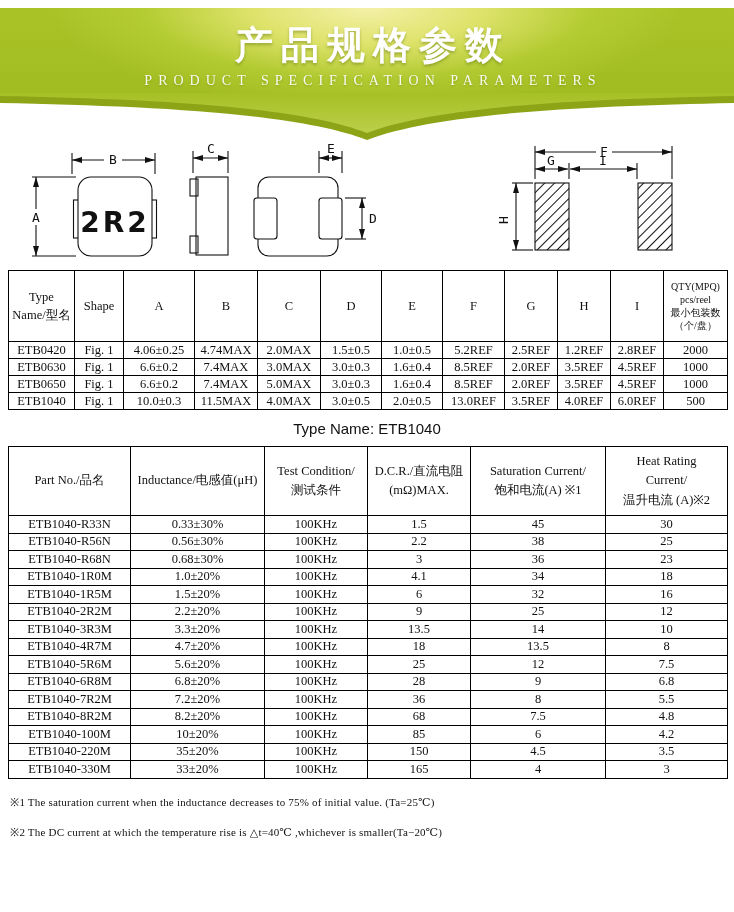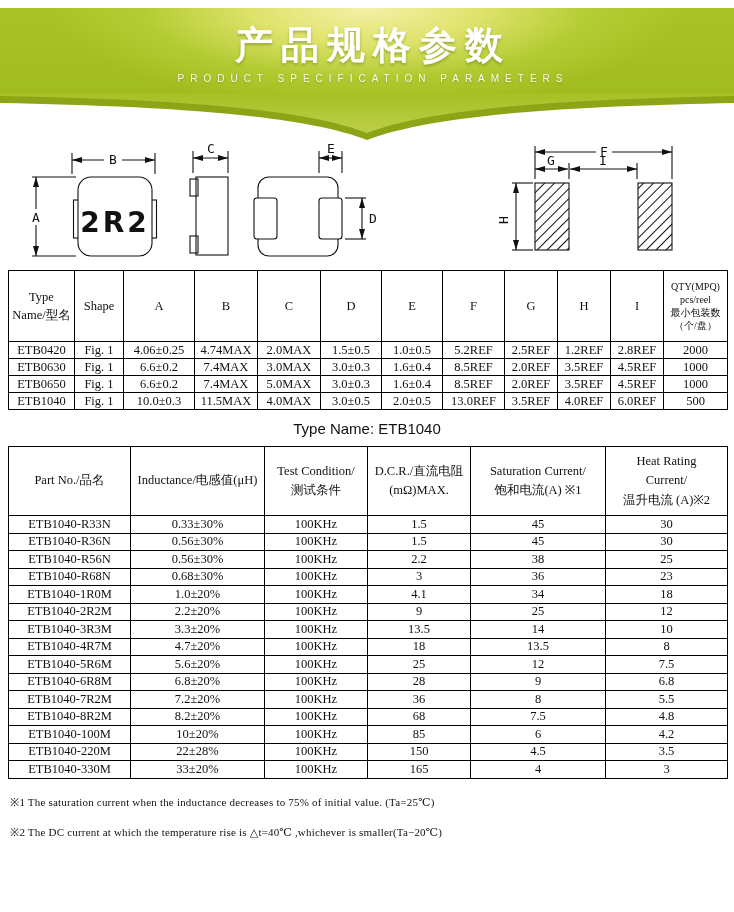--- a/index.html
+++ b/index.html
@@ -14,22 +14,22 @@
       radial-gradient(55% 150% at 50% 0%, #f4f1a8 0%, #dfe36c 28%, rgba(190,212,62,.55) 55%, rgba(165,192,35,0) 78%),
       linear-gradient(180deg,#aac427 0%, #a1bc20 100%);
     padding-left: 12px;
   }
   .banner-title {
     padding-top:12px; font-family:"Liberation Sans","DejaVu Sans",sans-serif;
     font-size:38px; font-weight:bold; color:#fff; letter-spacing:8px;
     text-shadow:0 2px 3px rgba(90,110,10,.45);
   }
   .banner-subtitle {
-    margin-top:2px; font-family:Liberation Sans, sans-serif;
-    font-size:10px; color:rgba(255,255,255,.93); letter-spacing:6px;
+    margin-top:2px; font-family:Liberation Serif, serif;
+    font-size:14px; color:rgba(255,255,255,.93); letter-spacing:6px;
     text-shadow:0 1px 2px rgba(90,110,10,.35);
   }
   .banner-curve { display:block; width:734px; height:50px; }
 
   
   .drawings { display:block; width:734px; height:127px; }
   .drawings text { fill:#111; stroke:none; }
 
   
   table { border-collapse:collapse; table-layout:fixed; width:719px; margin-left:8px; }
@@ -273,28 +273,20 @@
   <tbody>
       <tr>
         <td>ETB1040-R33N</td>
         <td>0.33±30%</td>
         <td>100KHz</td>
         <td>1.5</td>
         <td>45</td>
         <td>30</td>
       </tr>
       <tr>
-        <td>ETB1040-R36N</td>
-        <td>0.56±30%</td>
-        <td>100KHz</td>
-        <td>1.5</td>
-        <td>45</td>
-        <td>30</td>
-      </tr>
-      <tr>
         <td>ETB1040-R56N</td>
         <td>0.56±30%</td>
         <td>100KHz</td>
         <td>2.2</td>
         <td>38</td>
         <td>25</td>
       </tr>
       <tr>
         <td>ETB1040-R68N</td>
         <td>0.68±30%</td>
@@ -305,20 +297,28 @@
       </tr>
       <tr>
         <td>ETB1040-1R0M</td>
         <td>1.0±20%</td>
         <td>100KHz</td>
         <td>4.1</td>
         <td>34</td>
         <td>18</td>
       </tr>
       <tr>
+        <td>ETB1040-1R5M</td>
+        <td>1.5±20%</td>
+        <td>100KHz</td>
+        <td>6</td>
+        <td>32</td>
+        <td>16</td>
+      </tr>
+      <tr>
         <td>ETB1040-2R2M</td>
         <td>2.2±20%</td>
         <td>100KHz</td>
         <td>9</td>
         <td>25</td>
         <td>12</td>
       </tr>
       <tr>
         <td>ETB1040-3R3M</td>
         <td>3.3±20%</td>
@@ -370,21 +370,21 @@
       <tr>
         <td>ETB1040-100M</td>
         <td>10±20%</td>
         <td>100KHz</td>
         <td>85</td>
         <td>6</td>
         <td>4.2</td>
       </tr>
       <tr>
         <td>ETB1040-220M</td>
-        <td>22±28%</td>
+        <td>35±20%</td>
         <td>100KHz</td>
         <td>150</td>
         <td>4.5</td>
         <td>3.5</td>
       </tr>
       <tr>
         <td>ETB1040-330M</td>
         <td>33±20%</td>
         <td>100KHz</td>
         <td>165</td>

